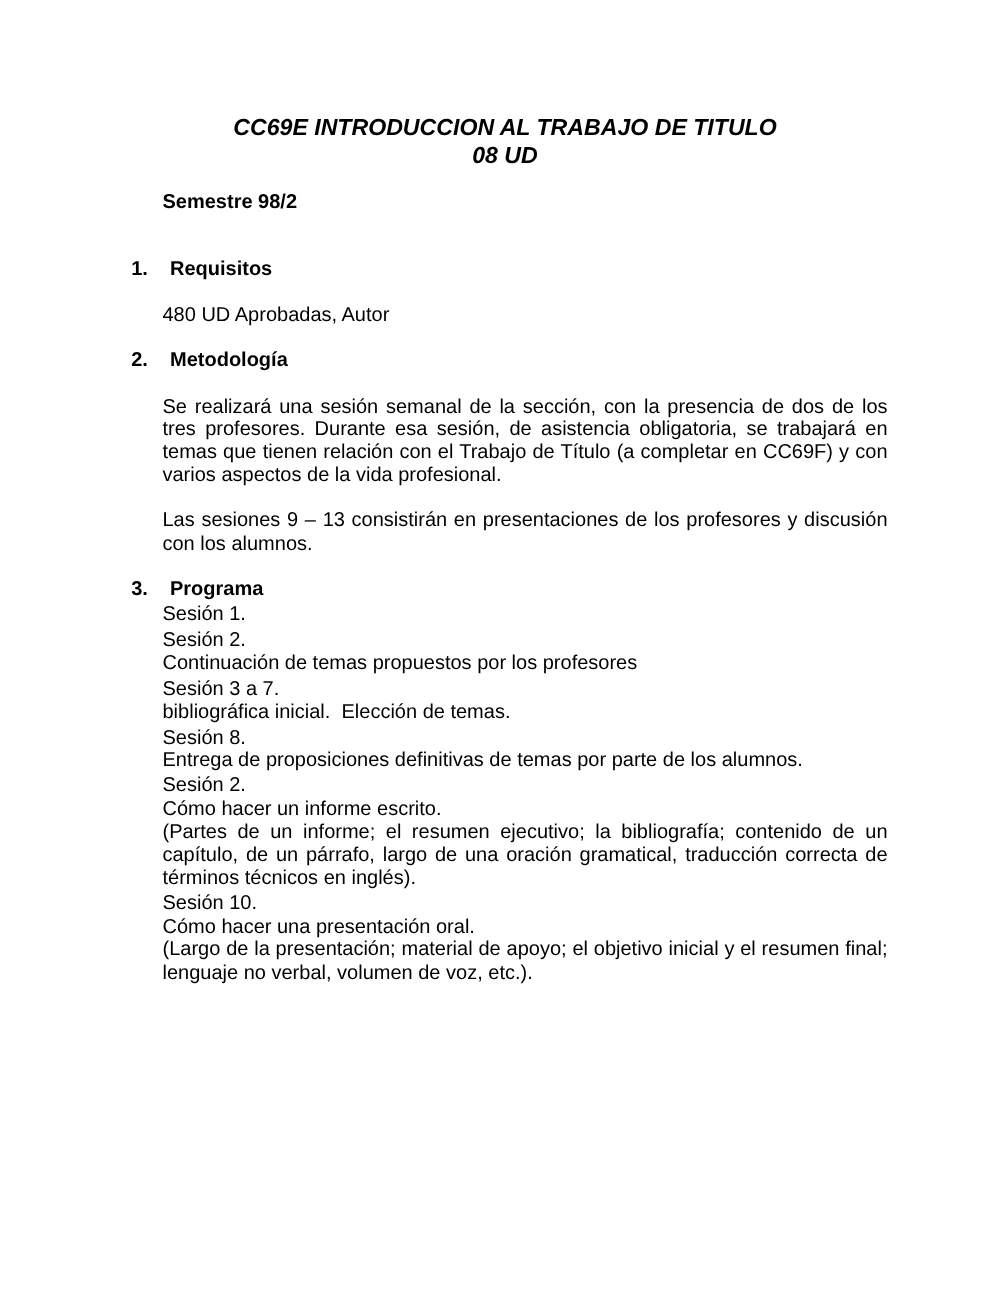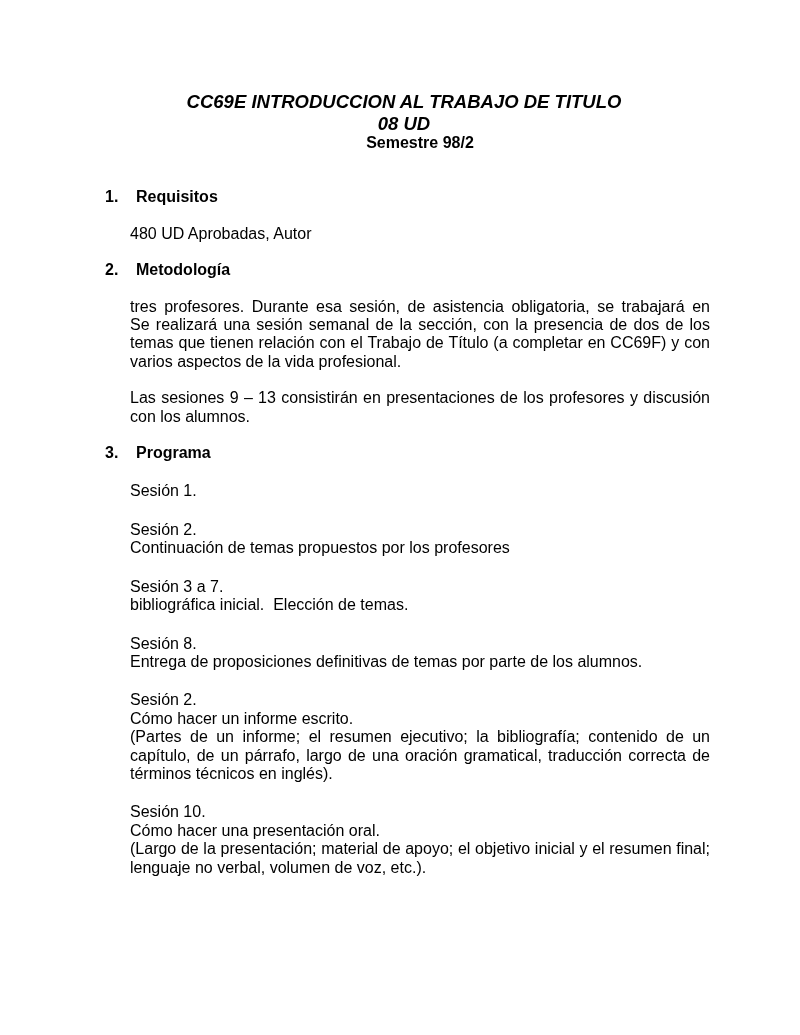--- a/index.html
+++ b/index.html
@@ -18,21 +18,22 @@
     width:608px;
     text-align:center;
     font-weight:bold;
     font-size:18.5px;
     line-height:21.5px;
     font-style:italic;
   }
   .semester{
     margin-left:130px;
     width:580px;
-    text-align:center;
+    margin-top:19px;
+    text-align:left;
     font-weight:bold;
     font-size:16px;
     line-height:18.4px;
   }
   .content{
     margin-left:130px;
     width:580px;
     font-size:16px;
     line-height:18.4px;
   }
@@ -42,21 +43,21 @@
     font-weight:bold;
     margin-top:18px;
   }
   .hrow .num{
     position:absolute;
     left:-25px;
     top:0;
   }
   .hrow.first{margin-top:36px;}
   .block{margin-top:18px;}
-  .session{margin-top:20px;}
+  .session{margin-top:2px;}
   
   .jl{text-align:justify;text-align-last:justify;}
   
   .ll{text-align:left;white-space:pre-wrap;}
 </style>
 </head>
 <body>
 
 <div class="page">
 
@@ -75,22 +76,22 @@
     </div>
     <div class="block">
       <div class="ll">480 UD Aprobadas, Autor</div>
     </div>
 
     <div class="hrow">
       <span class="num">2.</span>
       <span>Metodología</span>
     </div>
     <div class="block">
+      <div class="jl">Se realizará una sesión semanal de la sección, con la presencia de dos de los</div>
       <div class="jl">tres profesores.  Durante esa sesión, de asistencia obligatoria, se trabajará en</div>
-      <div class="jl">Se realizará una sesión semanal de la sección, con la presencia de dos de los</div>
       <div class="jl">temas que tienen relación con el Trabajo de Título (a completar en CC69F) y con</div>
       <div class="ll">varios aspectos de la vida profesional.</div>
     </div>
     <div class="block">
       <div class="jl">Las sesiones 9 – 13 consistirán en presentaciones de los profesores y discusión</div>
       <div class="ll">con los alumnos.</div>
     </div>
 
     <div class="hrow">
       <span class="num">3.</span>

